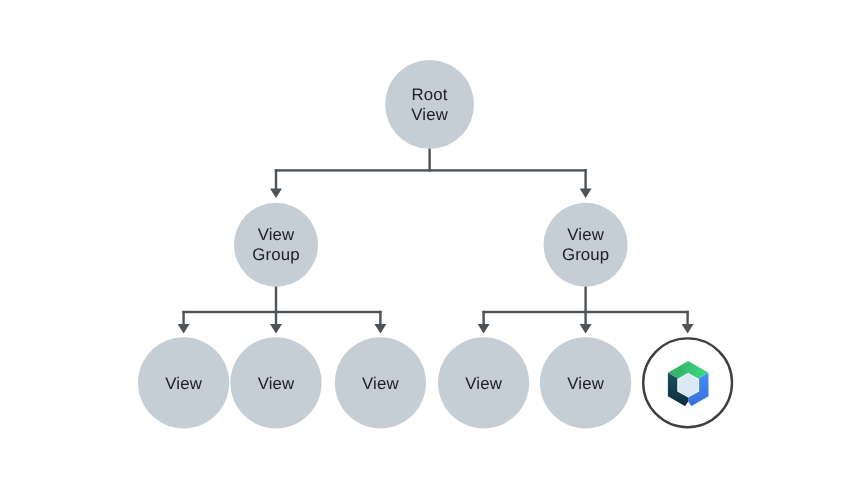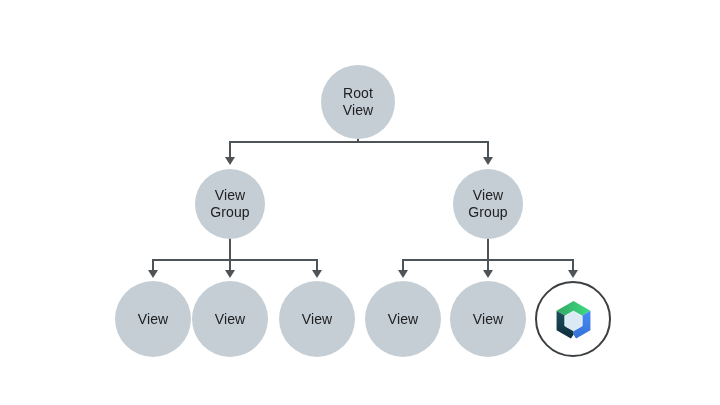--- a/index.html
+++ b/index.html
@@ -68,21 +68,21 @@
 
   <div class="line" style="left:487px;top:237px;width:2px;height:24px;"></div>
   <div class="line" style="left:402px;top:259px;width:172px;height:2px;"></div>
   <div class="line" style="left:402px;top:259px;width:2px;height:12px;"></div>
   <div class="arrow-head" style="left:398px;top:270px;"></div>
   <div class="line" style="left:487px;top:259px;width:2px;height:12px;"></div>
   <div class="arrow-head" style="left:483px;top:270px;"></div>
   <div class="line" style="left:572px;top:259px;width:2px;height:12px;"></div>
   <div class="arrow-head" style="left:568px;top:270px;"></div>
 
-  <div class="node root" style="left:321px;top:65px;">
+  <div class="node root" style="left:321px;top:50px;">
     <div>Root</div>
     <div>View</div>
   </div>
 
   <div class="node group" style="left:195px;top:169px;">
     <div>View</div>
     <div>Group</div>
   </div>
 
   <div class="node group" style="left:453px;top:169px;">

